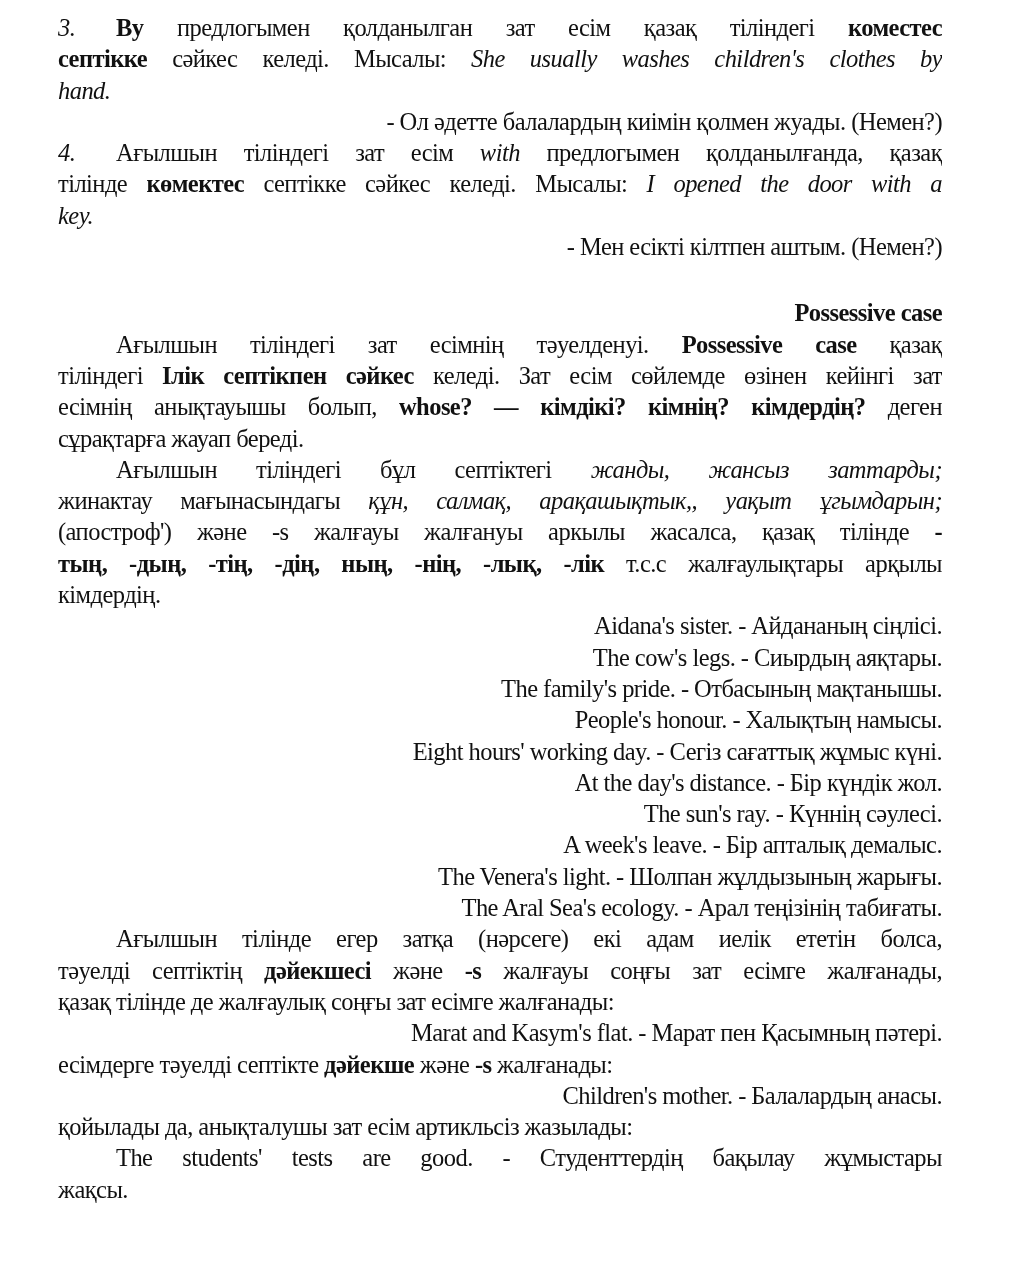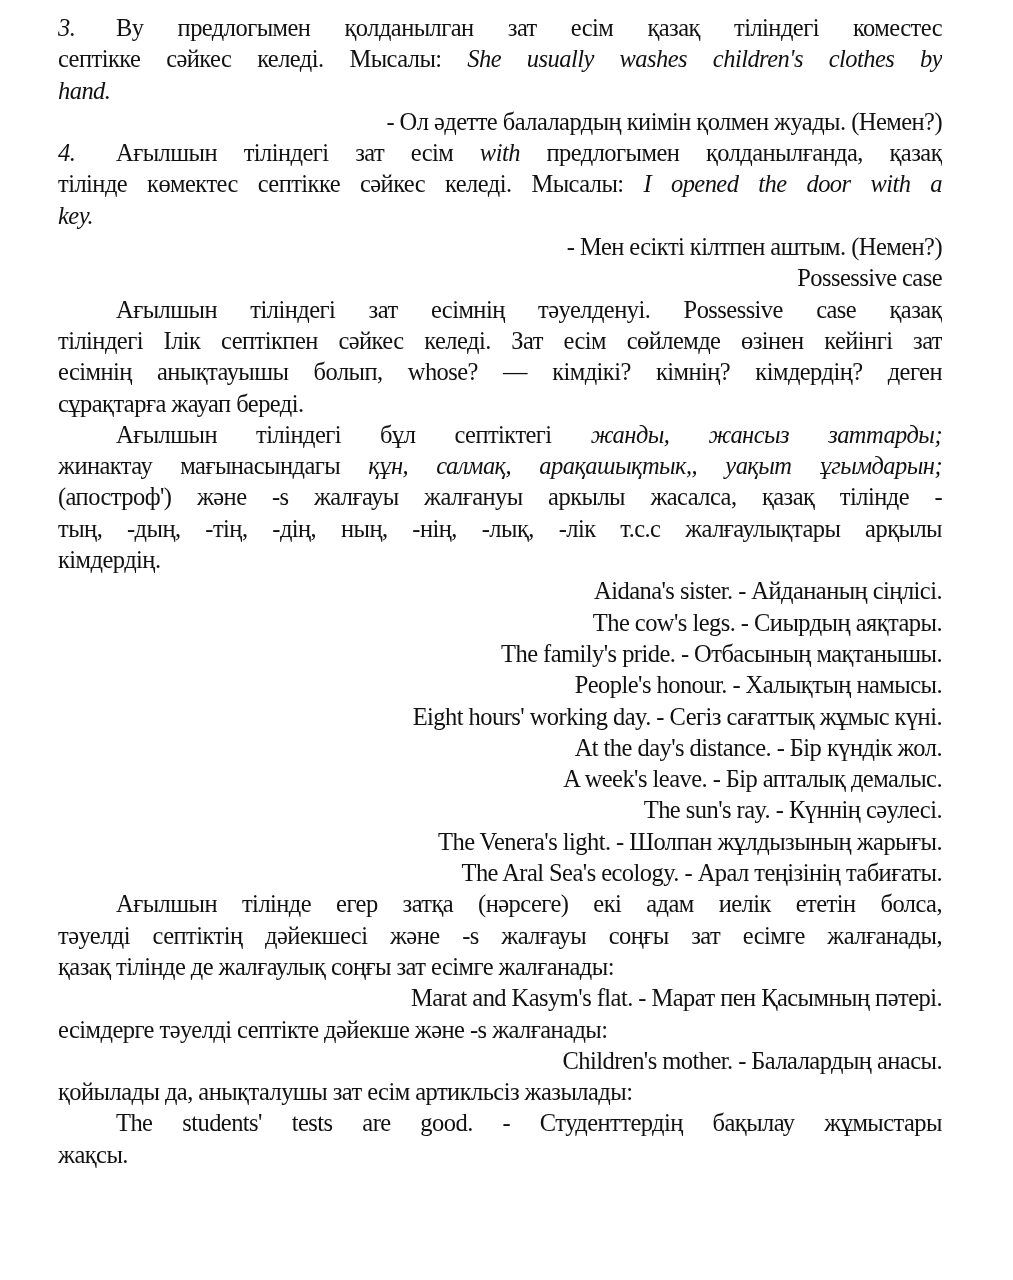--- a/index.html
+++ b/index.html
@@ -29,21 +29,21 @@
       letter-spacing: -0.55px;
       transform-origin: left top;
     }
     .justify {
       text-align: justify;
       text-align-last: justify;
       white-space: normal;
       overflow: hidden;
     }
     .indent { padding-left: 58px; text-align: right; }
-    .b { font-weight: normal; }
+    .b { font-weight: bold; margin-top: 35px; }
     .i { font-style: italic; text-align: center; }
     .num { font-style: italic; display: inline-block; width: 58px; }
   </style>
 </head>
 <body>
 
 <div class="page">
 
   <div class="line justify" style=""><span class="num">3.</span><span class="b">By</span><span> предлогымен қолданылган зат есім қазақ тіліндегі </span><span class="b">коместес</span></div>
   <div class="line justify" style=""><span class="b">септікке</span><span> сәйкес келеді. Мысалы: </span><span class="i">She usually washes children's clothes by</span></div>
@@ -68,22 +68,22 @@
   <div class="line justify" style=""><span class="b">тың, -дың, -тің, -дің, ның, -нің, -лық, -лік</span><span> т.с.с жалғаулықтары арқылы</span></div>
   <div class="line" style=""><span>кімдердің.</span></div>
 
   <div>
     <div class="line indent" style="">Aidana's sister. - Айдананың сіңлісі.</div>
     <div class="line indent" style="">The cow's legs. - Сиырдың аяқтары.</div>
     <div class="line indent" style="">The family's pride. - Отбасының мақтанышы.</div>
     <div class="line indent" style="">People's honour. - Халықтың намысы.</div>
     <div class="line indent" style="">Eight hours' working day. - Сегіз сағаттық жұмыс күні.</div>
     <div class="line indent" style="">At the day's distance. - Бір күндік жол.</div>
+    <div class="line indent" style="">The sun's ray. - Күннің сәулесі.</div>
     <div class="line indent" style="">A week's leave. - Бір апталық демалыс.</div>
-    <div class="line indent" style="">The sun's ray. - Күннің сәулесі.</div>
     <div class="line indent" style="">The Venera's light. - Шолпан жұлдызының жарығы.</div>
     <div class="line indent" style="">The Aral Sea's ecology. - Арал теңізінің табиғаты.</div>
   </div>
 
   <div class="line justify indent" style=""><span>Ағылшын тілінде егер затқа (нәрсеге) екі адам иелік ететін болса,</span></div>
   <div class="line justify" style=""><span>тәуелді септіктің </span><span class="b">дәйекшесі</span><span> және </span><span class="b">-s</span><span> жалғауы соңғы зат есімге жалғанады,</span></div>
   <div class="line" style=""><span>қазақ тілінде де жалғаулық соңғы зат есімге жалғанады:</span></div>
   <div class="line indent" style="">Marat and Kasym's flat. - Марат пен Қасымның пәтері.</div>
 
   <div class="line" style=""><span>есімдерге тәуелді септікте </span><span class="b">дәйекше</span><span> және </span><span class="b">-s</span><span> жалғанады:</span></div>

